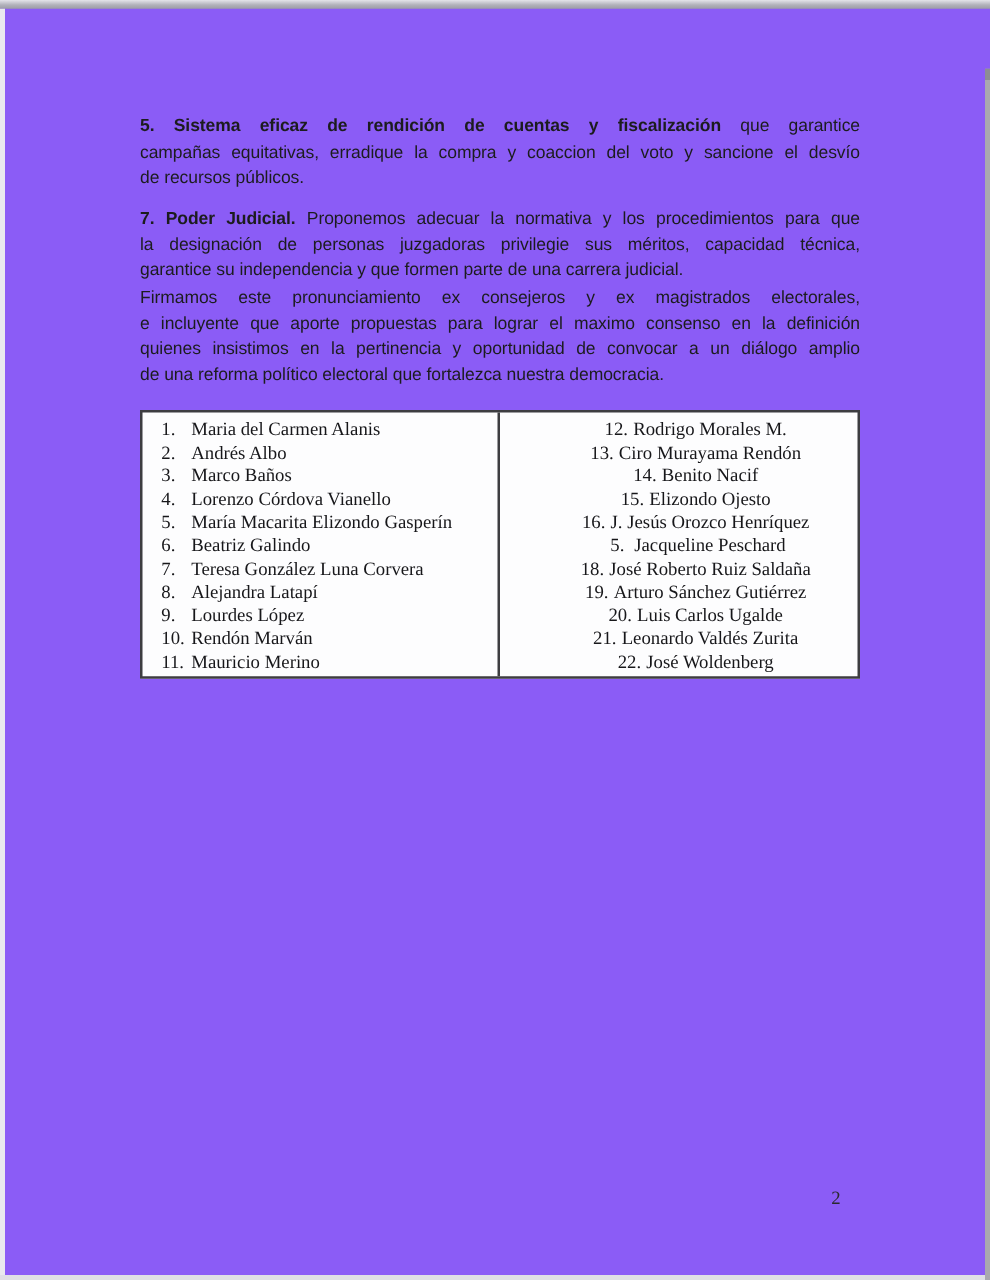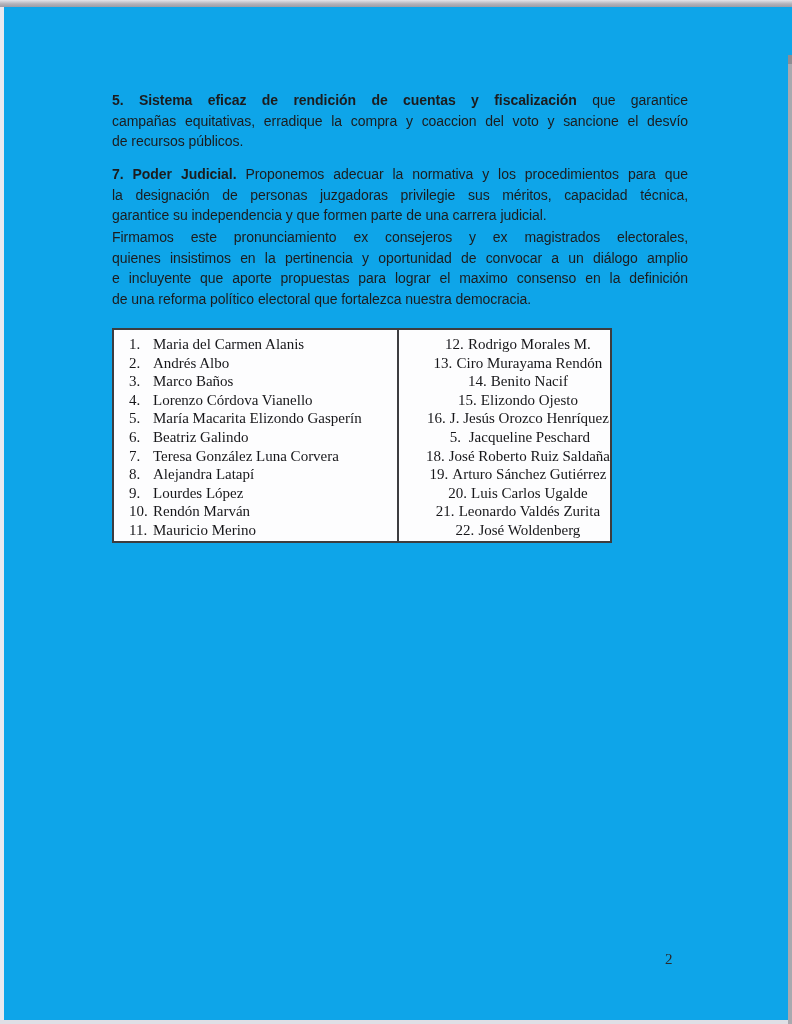--- a/index.html
+++ b/index.html
@@ -1,18 +1,18 @@
 <!DOCTYPE html>
 <html><head>
 <meta charset="utf-8">
 <style>
   html,body{margin:0;padding:0;background:#ffffff;}
   .page{
     position:relative;width:792px;height:1024px;overflow:hidden;
-    background:#0ea5e9;color:#1d1d1f;
+    background:#8b5cf6;color:#1d1d1f;
     font-family:"Liberation Sans",sans-serif;
   }
   
   .edge-top{position:absolute;top:0;left:0;right:0;height:7px;
     background:linear-gradient(#e4e4ea,#b2b2bb 55%,#9c9ca6);}
   .edge-left{position:absolute;top:7px;left:0;width:4px;bottom:0;background:#e9e9ef;}
   .edge-right{position:absolute;top:55px;right:0;width:4px;bottom:0;background:#a9a9af;}
   .edge-right::before{content:"";position:absolute;top:0;left:0;right:0;height:9px;background:#8d8d93;}
   .edge-bottom{position:absolute;left:0;right:4px;bottom:0;height:4px;background:#dfdfe5;}
 
@@ -20,21 +20,21 @@
   .para{position:absolute;left:112px;width:576px;
     font-size:14px;line-height:20.7px;letter-spacing:-0.05px;color:#1c1c1e;}
   #para-0{top:90px;}
   #para-1{top:164px;}
   #para-2{top:227px;}
   .line{text-align:justify;text-align-last:justify;}
   .line.last{text-align-last:left;}
   .line b{font-weight:bold;}
 
   
-  .signers-box{position:absolute;left:112px;top:328px;width:500px;height:215px;
+  .signers-box{position:absolute;left:112px;top:328px;width:576px;height:215px;
     box-sizing:border-box;border:2px solid #3d3d40;display:flex;
     font-family:"Liberation Serif",serif;font-size:15px;color:#17171a;background:#fdfdfe;}
   .scol{box-sizing:border-box;padding-top:5px;}
   .scol.left{width:286px;border-right:2px solid #3d3d40;padding-left:15px;}
   .scol.right{flex:1;padding-left:23px;text-align:center;}
   .srow{line-height:18.6px;white-space:nowrap;}
   .scol.left .num{display:inline-block;width:24px;}
   .scol.right .num{display:inline-block;width:27px;}
 
   .pageno{position:absolute;left:665px;top:951px;
@@ -57,22 +57,22 @@
     </div>
 
   <div class="para" id="para-1">
       <div class="line"><b>7. Poder Judicial.</b> Proponemos adecuar la normativa y los procedimientos para que</div>
       <div class="line">la designación de personas juzgadoras privilegie sus méritos, capacidad técnica,</div>
       <div class="line last">garantice su independencia y que formen parte de una carrera judicial.</div>
     </div>
 
   <div class="para" id="para-2">
       <div class="line">Firmamos este pronunciamiento ex consejeros y ex magistrados electorales,</div>
+      <div class="line">e incluyente que aporte propuestas para lograr el maximo consenso en la definición</div>
       <div class="line">quienes insistimos en la pertinencia y oportunidad de convocar a un diálogo amplio</div>
-      <div class="line">e incluyente que aporte propuestas para lograr el maximo consenso en la definición</div>
       <div class="line last">de una reforma político electoral que fortalezca nuestra democracia.</div>
     </div>
 
   <div class="signers-box">
     <div class="scol left">
         <div class="srow"><span class="num">1.</span><span>Maria del Carmen Alanis</span></div>
         <div class="srow"><span class="num">2.</span><span>Andrés Albo</span></div>
         <div class="srow"><span class="num">3.</span><span>Marco Baños</span></div>
         <div class="srow"><span class="num">4.</span><span>Lorenzo Córdova Vianello</span></div>
         <div class="srow"><span class="num">5.</span><span>María Macarita Elizondo Gasperín</span></div>

